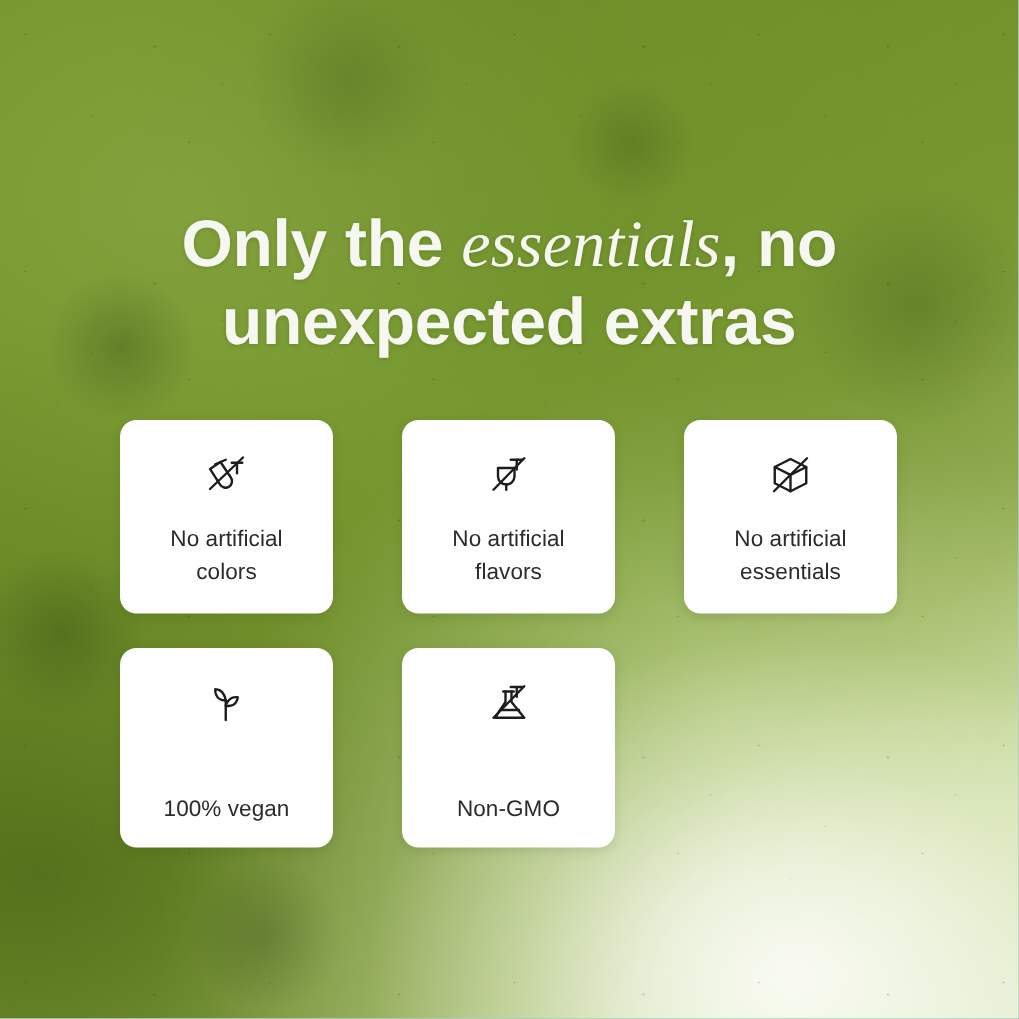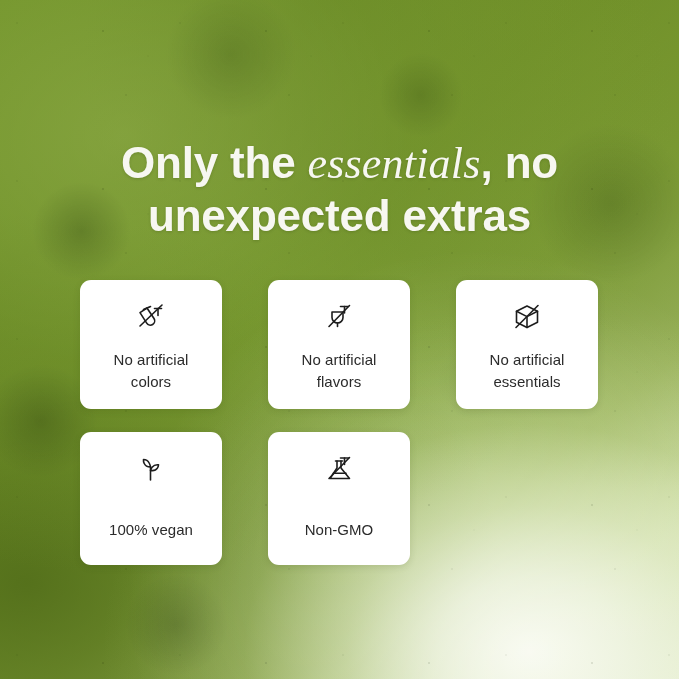--- a/index.html
+++ b/index.html
@@ -148,21 +148,21 @@
     text-align: center;
     color: #2b2b2b;
     font-size: 15px;
     line-height: 22px;
     font-weight: 400;
     letter-spacing: 0.05px;
     padding: 0 2px;
   }
   .row2 .card-label {
     margin-top: auto;
-    margin-bottom: 14px;
+    margin-bottom: 4px;
   }
 </style>
 </head>
 <body>
 
 <div id="poster">
 
   <div class="bg-layer bg-base"></div>
   <div class="bg-layer bg-mottle"></div>
   <div class="bg-layer bg-speck"></div>

